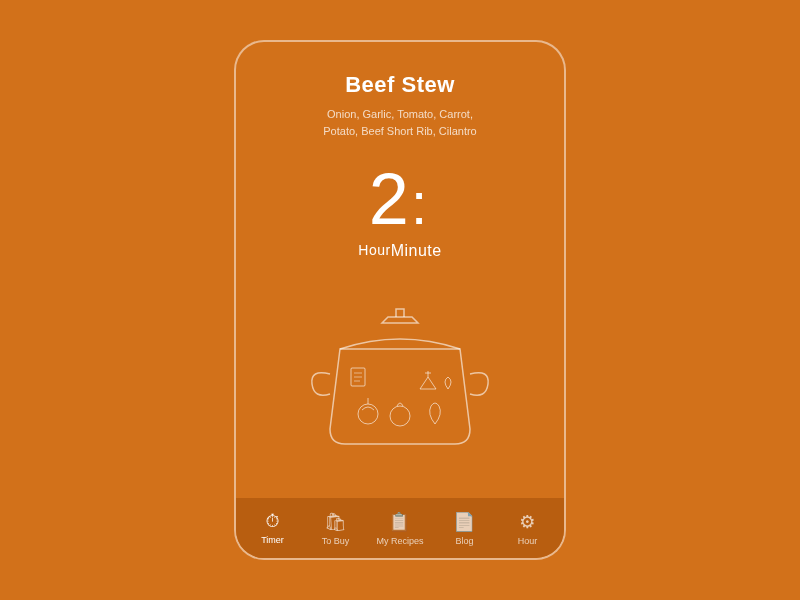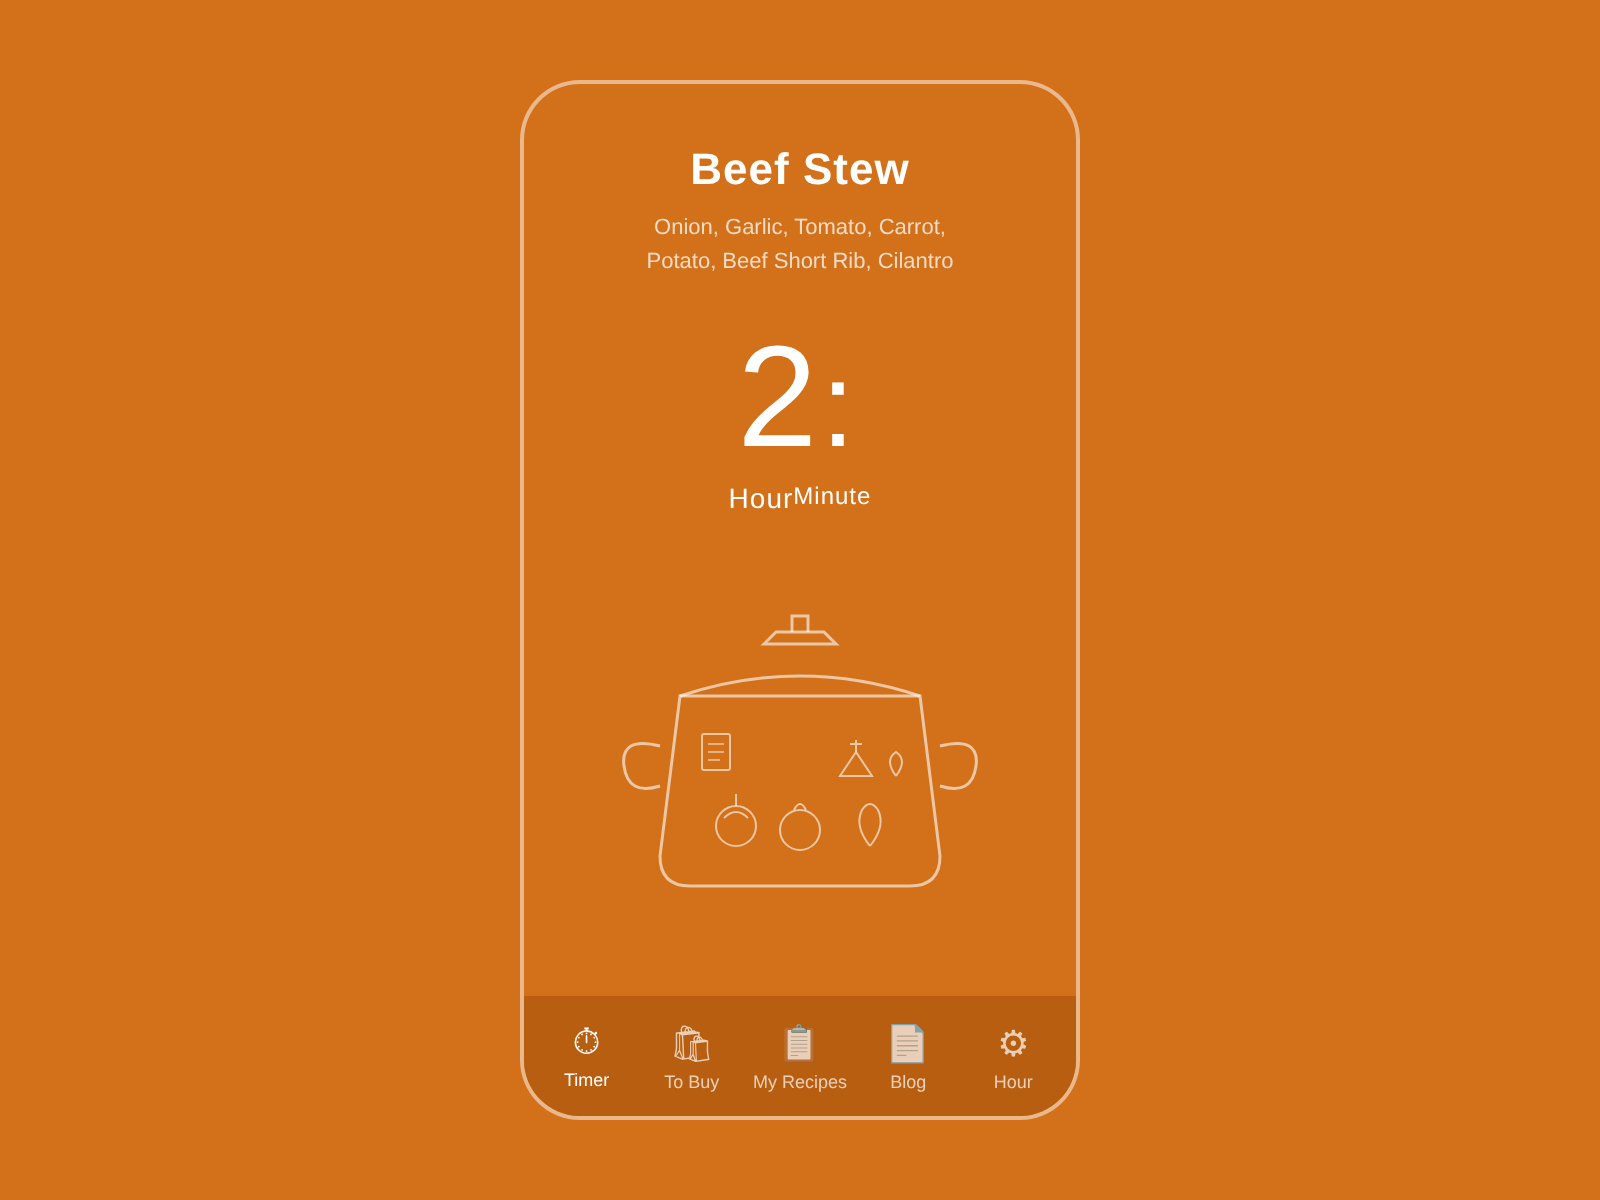--- a/index.html
+++ b/index.html
@@ -8,21 +8,21 @@
       height: 600px;
       background-color: #D2711A;
       display: flex;
       align-items: center;
       justify-content: center;
       font-family: 'Helvetica Neue', Helvetica, Arial, sans-serif;
       overflow: hidden;
     }
 
     .phone-container {
-      width: 280px;
+      width: 332px;
       height: 520px;
       background-color: #D2711A;
       border: 2px solid rgba(255,255,255,0.5);
       border-radius: 30px;
       display: flex;
       flex-direction: column;
       align-items: flex-end;
       overflow: hidden;
       position: relative;
     }
@@ -97,21 +97,21 @@
     }
 
     .timer-label-hour {
       font-size: 14px;
       color: white;
       font-weight: 400;
       letter-spacing: 0.5px;
     }
 
     .timer-label-minute {
-      font-size: 12px;
+      font-size: 16px;
       color: white;
       font-weight: 400;
       letter-spacing: 0.5px;
     }
 
     .pot-section {
       width: 100%;
       display: flex;
       justify-content: center;
       align-items: center;

